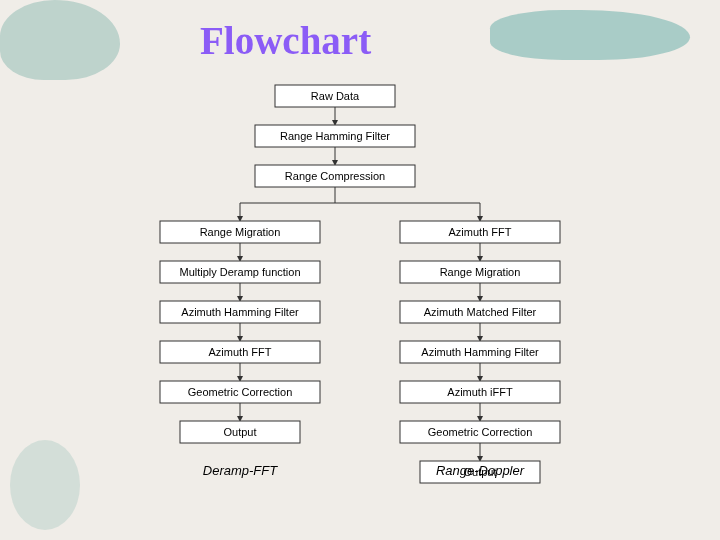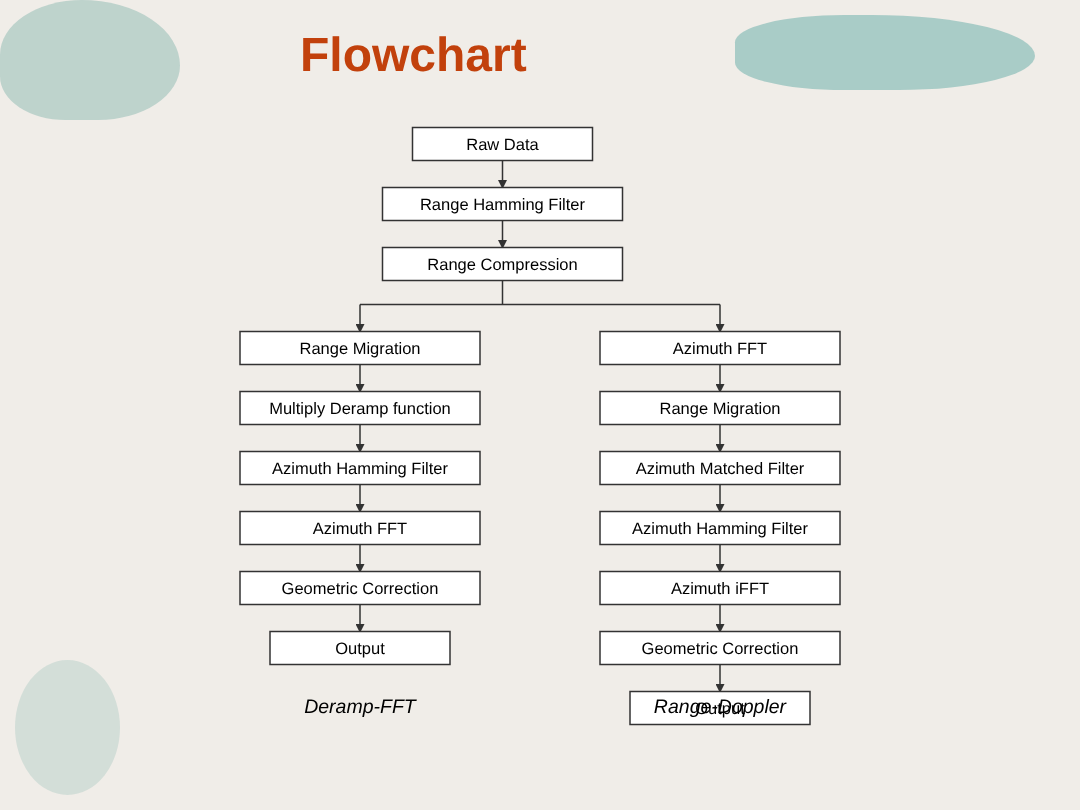--- a/index.html
+++ b/index.html
@@ -36,24 +36,24 @@
       width: 70px; height: 90px;
       background: #a8c8c0;
       border-radius: 50%;
       opacity: 0.4;
     }
 
     .page-title {
       position: absolute;
       top: 18px;
       left: 200px;
-      font-size: 32px;
+      font-size: 39px;
       font-weight: bold;
-      color: #c2410c;
-      font-family: Liberation Sans, sans-serif;
+      color: #8b5cf6;
+      font-family: Liberation Serif, serif;
     }
 
     
     svg.flowchart {
       display: block;
       margin: 0 auto;
     }
   </style>
 </head>
 <body>

